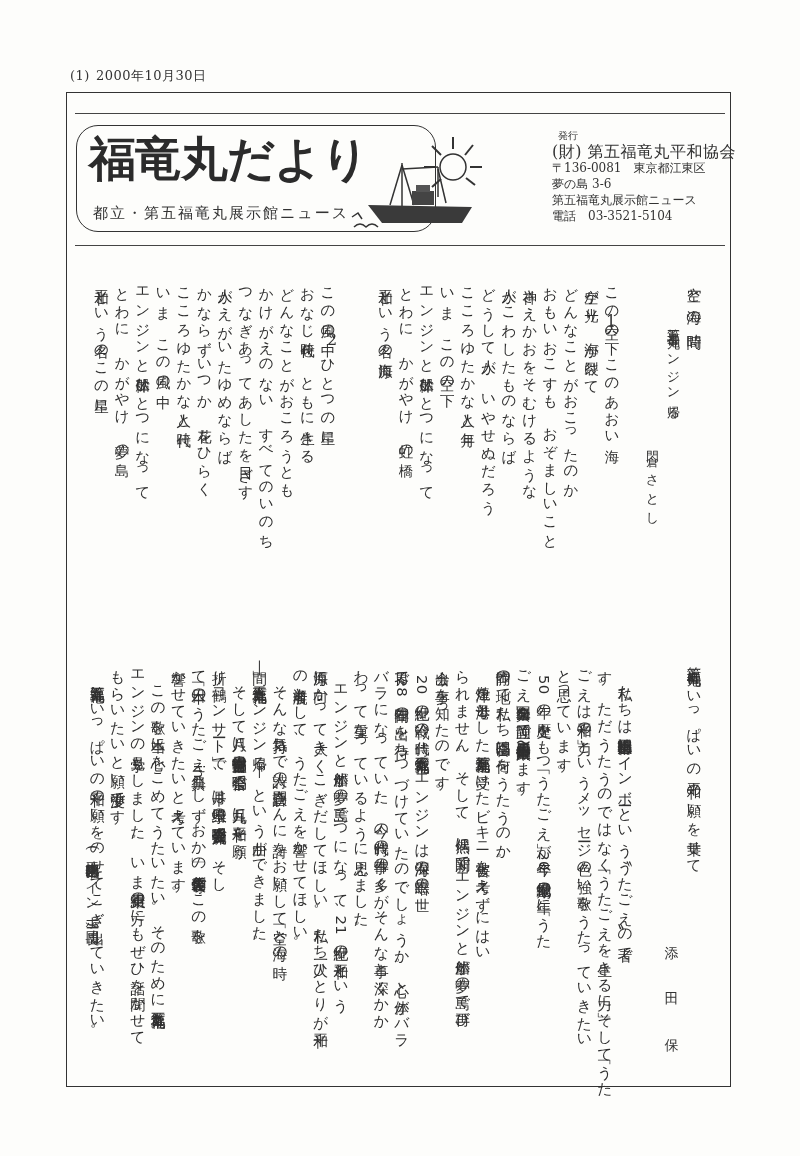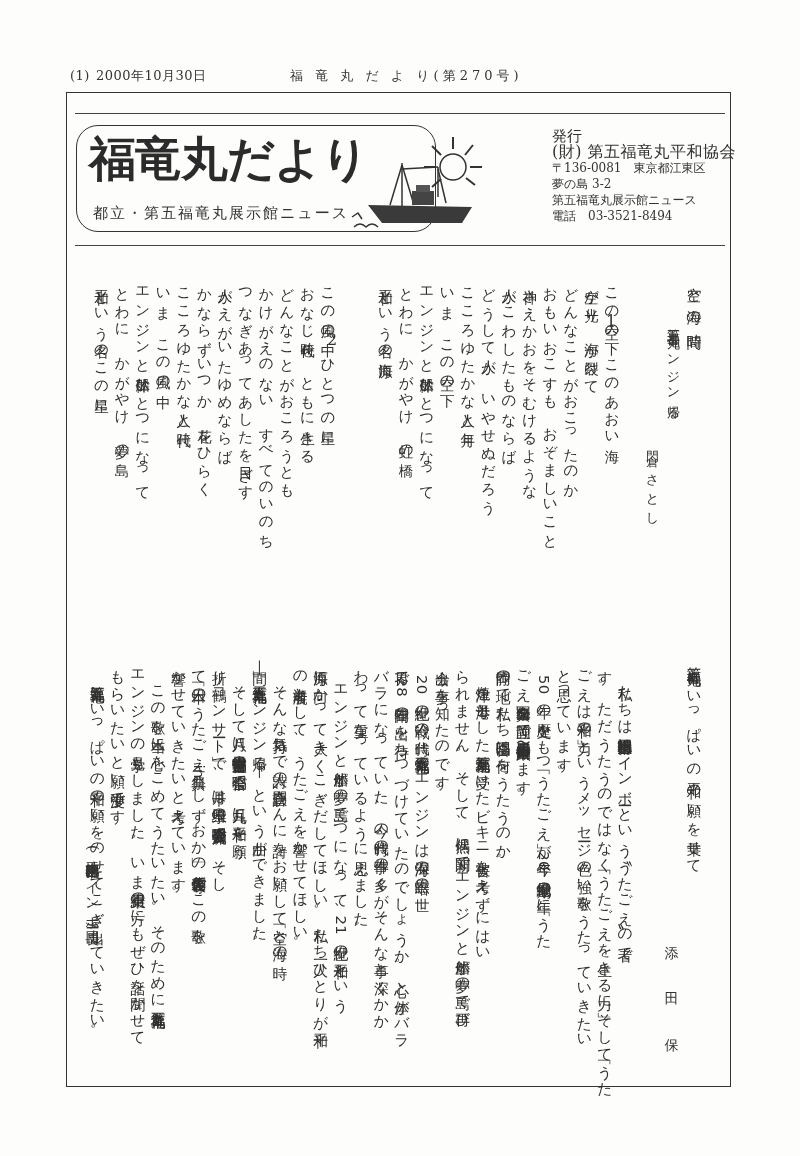--- a/index.html
+++ b/index.html
@@ -30,42 +30,41 @@
   }
   .mast-sub {
     position:absolute; left:16px; top:78px; font-size:15px; letter-spacing:2px; color:#333;
     font-family:"DejaVu Sans", sans-serif; white-space:nowrap;
   }
   .ship { position:absolute; left:350px; top:125px; width:135px; height:107px; }
   .publisher {
     position:absolute; left:552px; top:128px; width:176px; font-size:12px; line-height:16px; color:#333;
   }
   .publisher div { white-space:nowrap; }
-  .publisher .label { font-size:15px; }
+  .publisher .label { font-size:10px;margin-left:6px; }
   .publisher .org { font-size:16px; letter-spacing:0.5px; }
   .publisher .r { padding-right:6px; }
 
   .vert {
     position:absolute; writing-mode:vertical-rl; -webkit-writing-mode:vertical-rl;
     text-orientation:upright; font-size:14.5px; line-height:20.6px; letter-spacing:1.2px;
     color:#2f2f2f; white-space:pre;
   }
   .vert.essay { font-size:14.8px; line-height:20.3px; letter-spacing:0.3px; text-orientation:mixed; font-family:"DejaVu Sans", sans-serif; }
   .vtitle { position:absolute; writing-mode:vertical-rl; font-size:15px; letter-spacing:3px; color:#2f2f2f; white-space:nowrap; text-orientation:upright; }
   .vsmall { position:absolute; writing-mode:vertical-rl; font-size:13px; letter-spacing:2px; color:#333; white-space:nowrap; text-orientation:upright; }
   .num { position:absolute; font-size:16px; color:#333; }
 </style>
 </head>
 <body>
 
 <div class="page-header">
   <span class="issue">
     <span>(1)</span><span class="date">2000年10月30日</span>
   </span>
-  <span class="pub">福 竜 丸 だ よ り(第270号)</span>
 </div>
 
 <div class="frame"></div>
 <div class="hrule" style="top:113px"></div>
 <div class="hrule" style="top:245px"></div>
 
 <div class="masthead">
   <div class="mast-title">福竜丸だより</div>
   <div class="mast-sub">都立・第五福竜丸展示館ニュース</div>
 </div>
@@ -97,23 +96,23 @@
   <path d="M18 80 L122 82 L112 98 L32 98 Z" fill="#3a3a3a"></path>
 
   <path d="M4 102 q6 -6 12 0 q6 -6 12 0" stroke="#333" stroke-width="1.5" fill="none"></path>
   <path d="M2 92 l6 -4 l4 6" stroke="#333" stroke-width="1.5" fill="none"></path>
 </svg>
 
 <div class="publisher">
   <div class="label">発行</div>
   <div class="org">(財) 第五福竜丸平和協会</div>
   <div class="r">〒136-0081　東京都江東区</div>
-  <div class="r">夢の島 3-2</div>
+  <div class="r">夢の島 3-6</div>
   <div class="r">第五福竜丸展示館ニュース</div>
-  <div class="r">電話　03-3521-8494</div>
+  <div class="r">電話　03-3521-5104</div>
 </div>
 
 <div class="vtitle" style="left:684px; top:275px;">空と海の時間</div>
 <div class="vsmall" style="left:664px; top:318px;">第五福竜丸エンジン帰る</div>
 <div class="vsmall" style="left:643px; top:440px; letter-spacing:4px;">門倉　さとし</div>
 
 <div class="num" style="left:606px; top:312px;">1</div>
 <div class="vert" style="right:178px; top:278px; height:290px;"><span>この空の下　このあおい海</span>
 <span>空が光り　海が裂けて</span>
 <span>どんなことがおこったのか</span>

